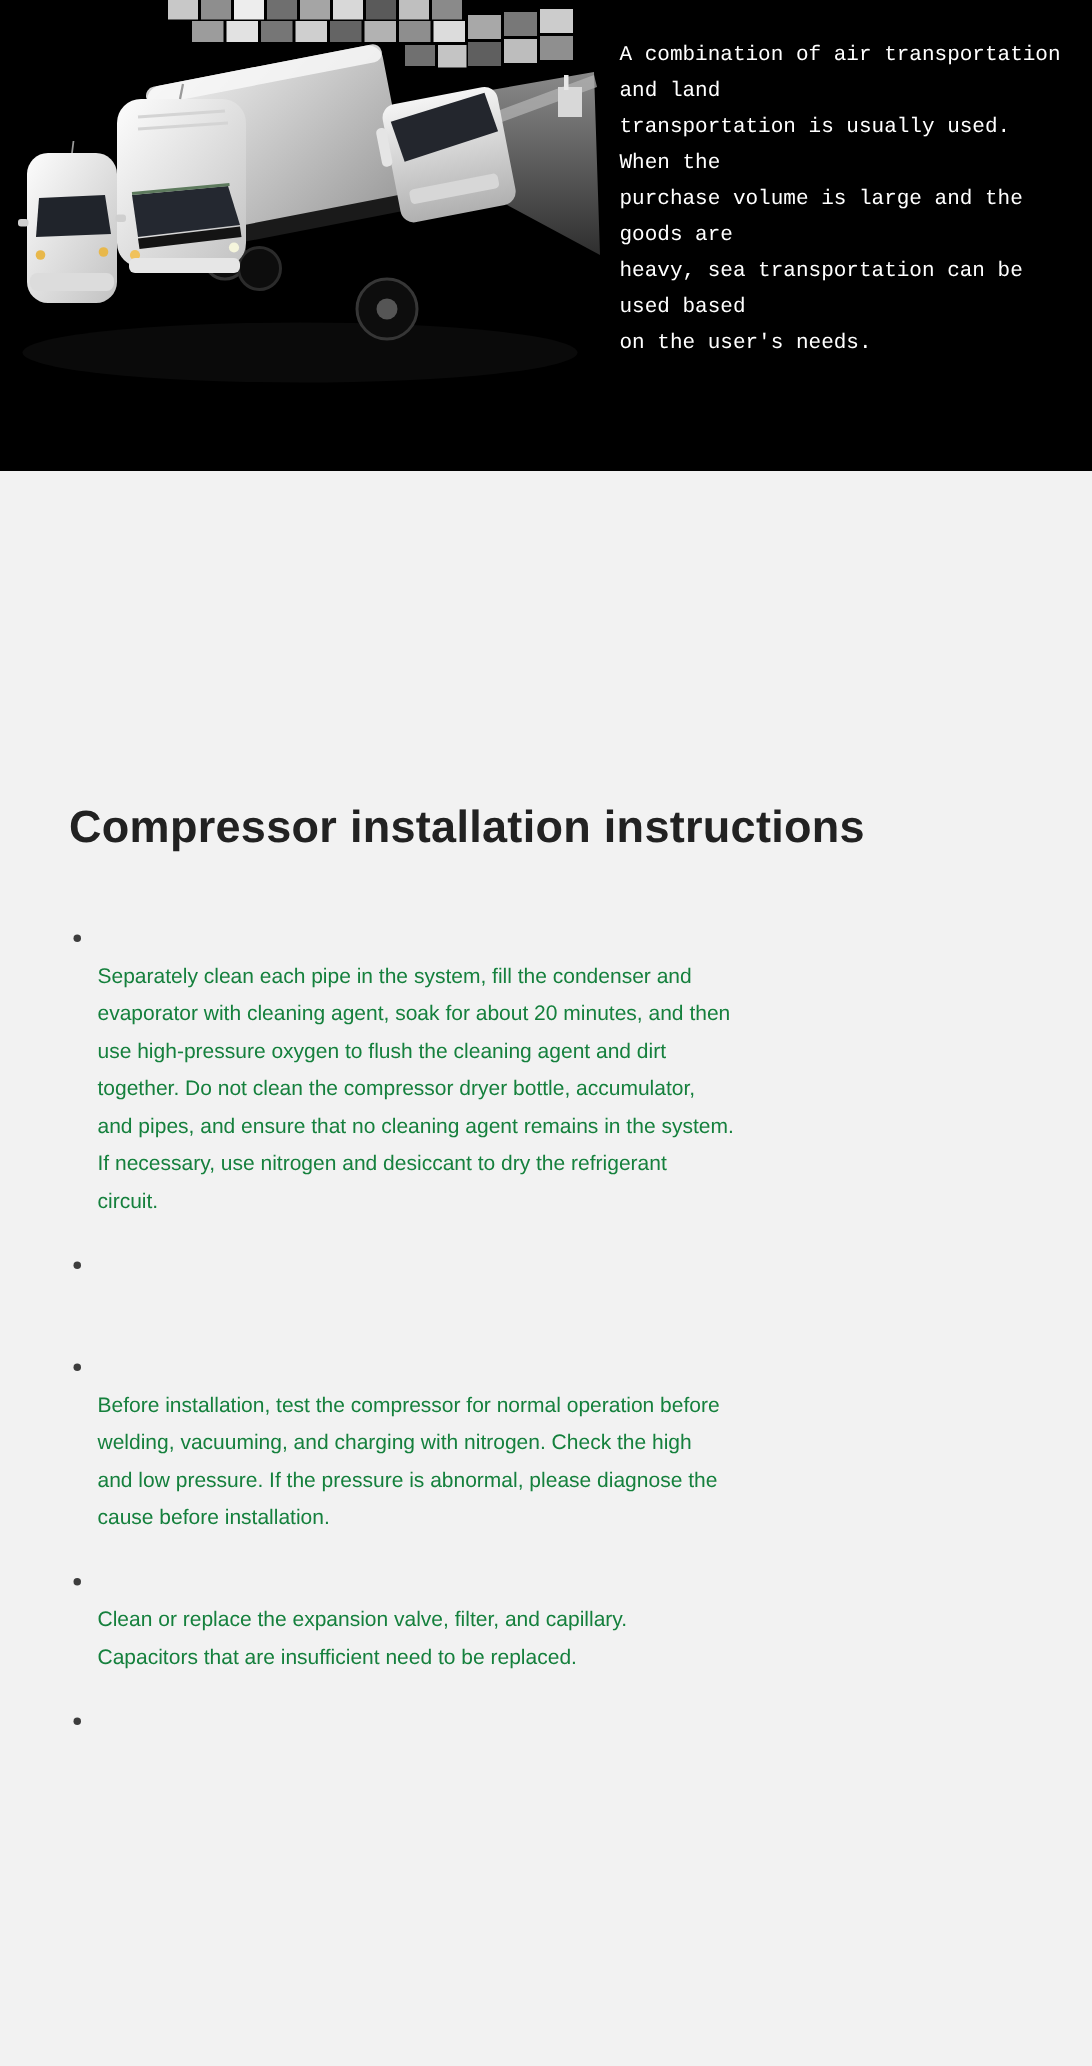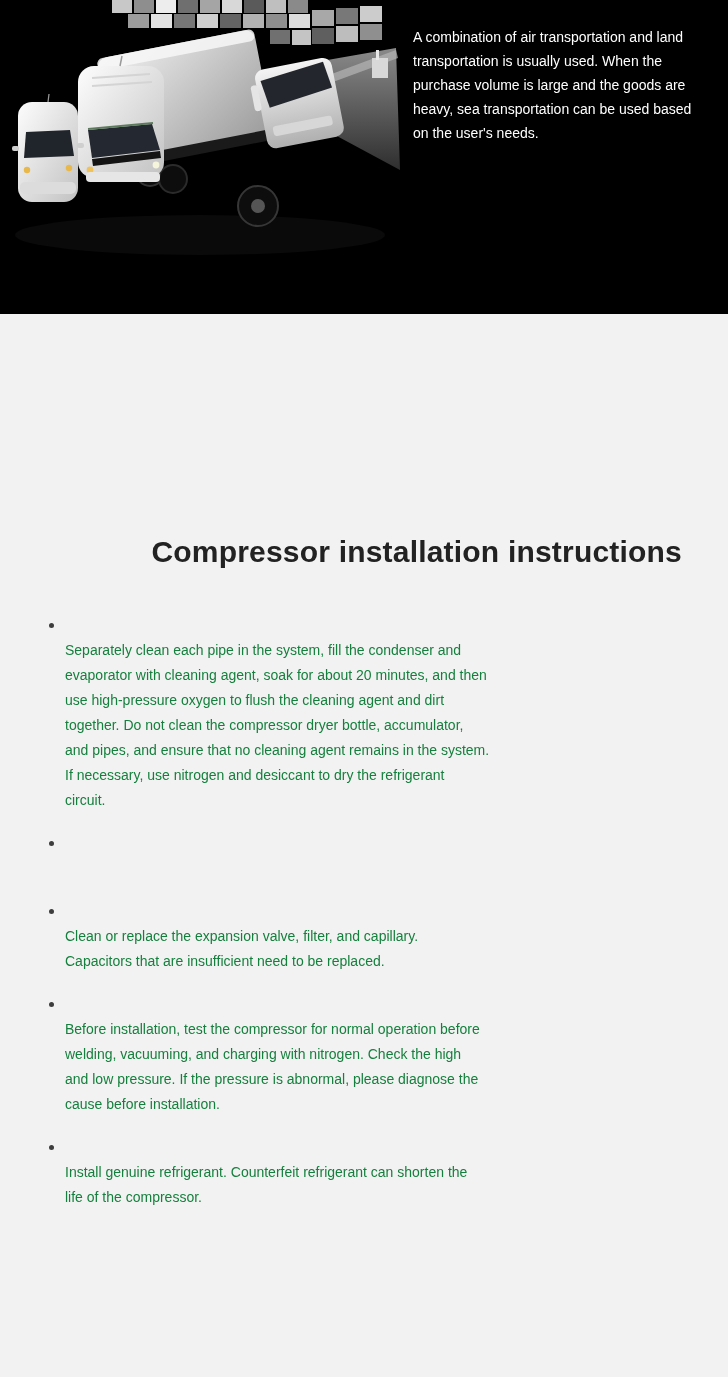--- a/index.html
+++ b/index.html
@@ -28,37 +28,38 @@
   }
   .hero-text {
     position: absolute;
     left: 413px;
     top: 11px;
     width: 300px;
     color: #ffffff;
     font-size: 14px;
     line-height: 24px;
     white-space: pre-line;
+    font-family: Liberation Mono, monospace;
   }
 
   
   .content {
     position: relative;
     padding: 0 46px;
     background: #f2f2f2;
   }
   .section-title {
     margin: 0;
     font-size: 30px;
     line-height: 38px;
     font-weight: bold;
     color: #222222;
     letter-spacing: 0.2px;
   }
-  #installation-title { margin-top: 219px; text-align: right; }
+  #installation-title { margin-top: 219px; }
 
   .bullet-list {
     list-style: none;
     margin: 42px 0 0 0;
     padding: 0;
     max-width: 480px;
   }
   .bullet-list li {
     position: relative;
     padding-left: 19px;
@@ -203,29 +204,28 @@
 use high-pressure oxygen to flush the cleaning agent and dirt
 together. Do not clean the compressor dryer bottle, accumulator,
 and pipes, and ensure that no cleaning agent remains in the system.
 If necessary, use nitrogen and desiccant to dry the refrigerant
 circuit.</span>
       </li>
       <li>
         <span class="dot"></span>
       </li>
       <li>
-        <span class="dot"></span><span>Clean or replace the expansion valve, filter, and capillary.
-Capacitors that are insufficient need to be replaced.</span>
-      </li>
-      <li>
         <span class="dot"></span><span>Before installation, test the compressor for normal operation before
 welding, vacuuming, and charging with nitrogen. Check the high
 and low pressure. If the pressure is abnormal, please diagnose the
 cause before installation.</span>
       </li>
       <li>
-        <span class="dot"></span><span>Install genuine refrigerant. Counterfeit refrigerant can shorten the
-life of the compressor.</span>
+        <span class="dot"></span><span>Clean or replace the expansion valve, filter, and capillary.
+Capacitors that are insufficient need to be replaced.</span>
+      </li>
+      <li>
+        <span class="dot"></span>
       </li>
     </ul>
 
   </div>
 </div>
 
 </body></html>

